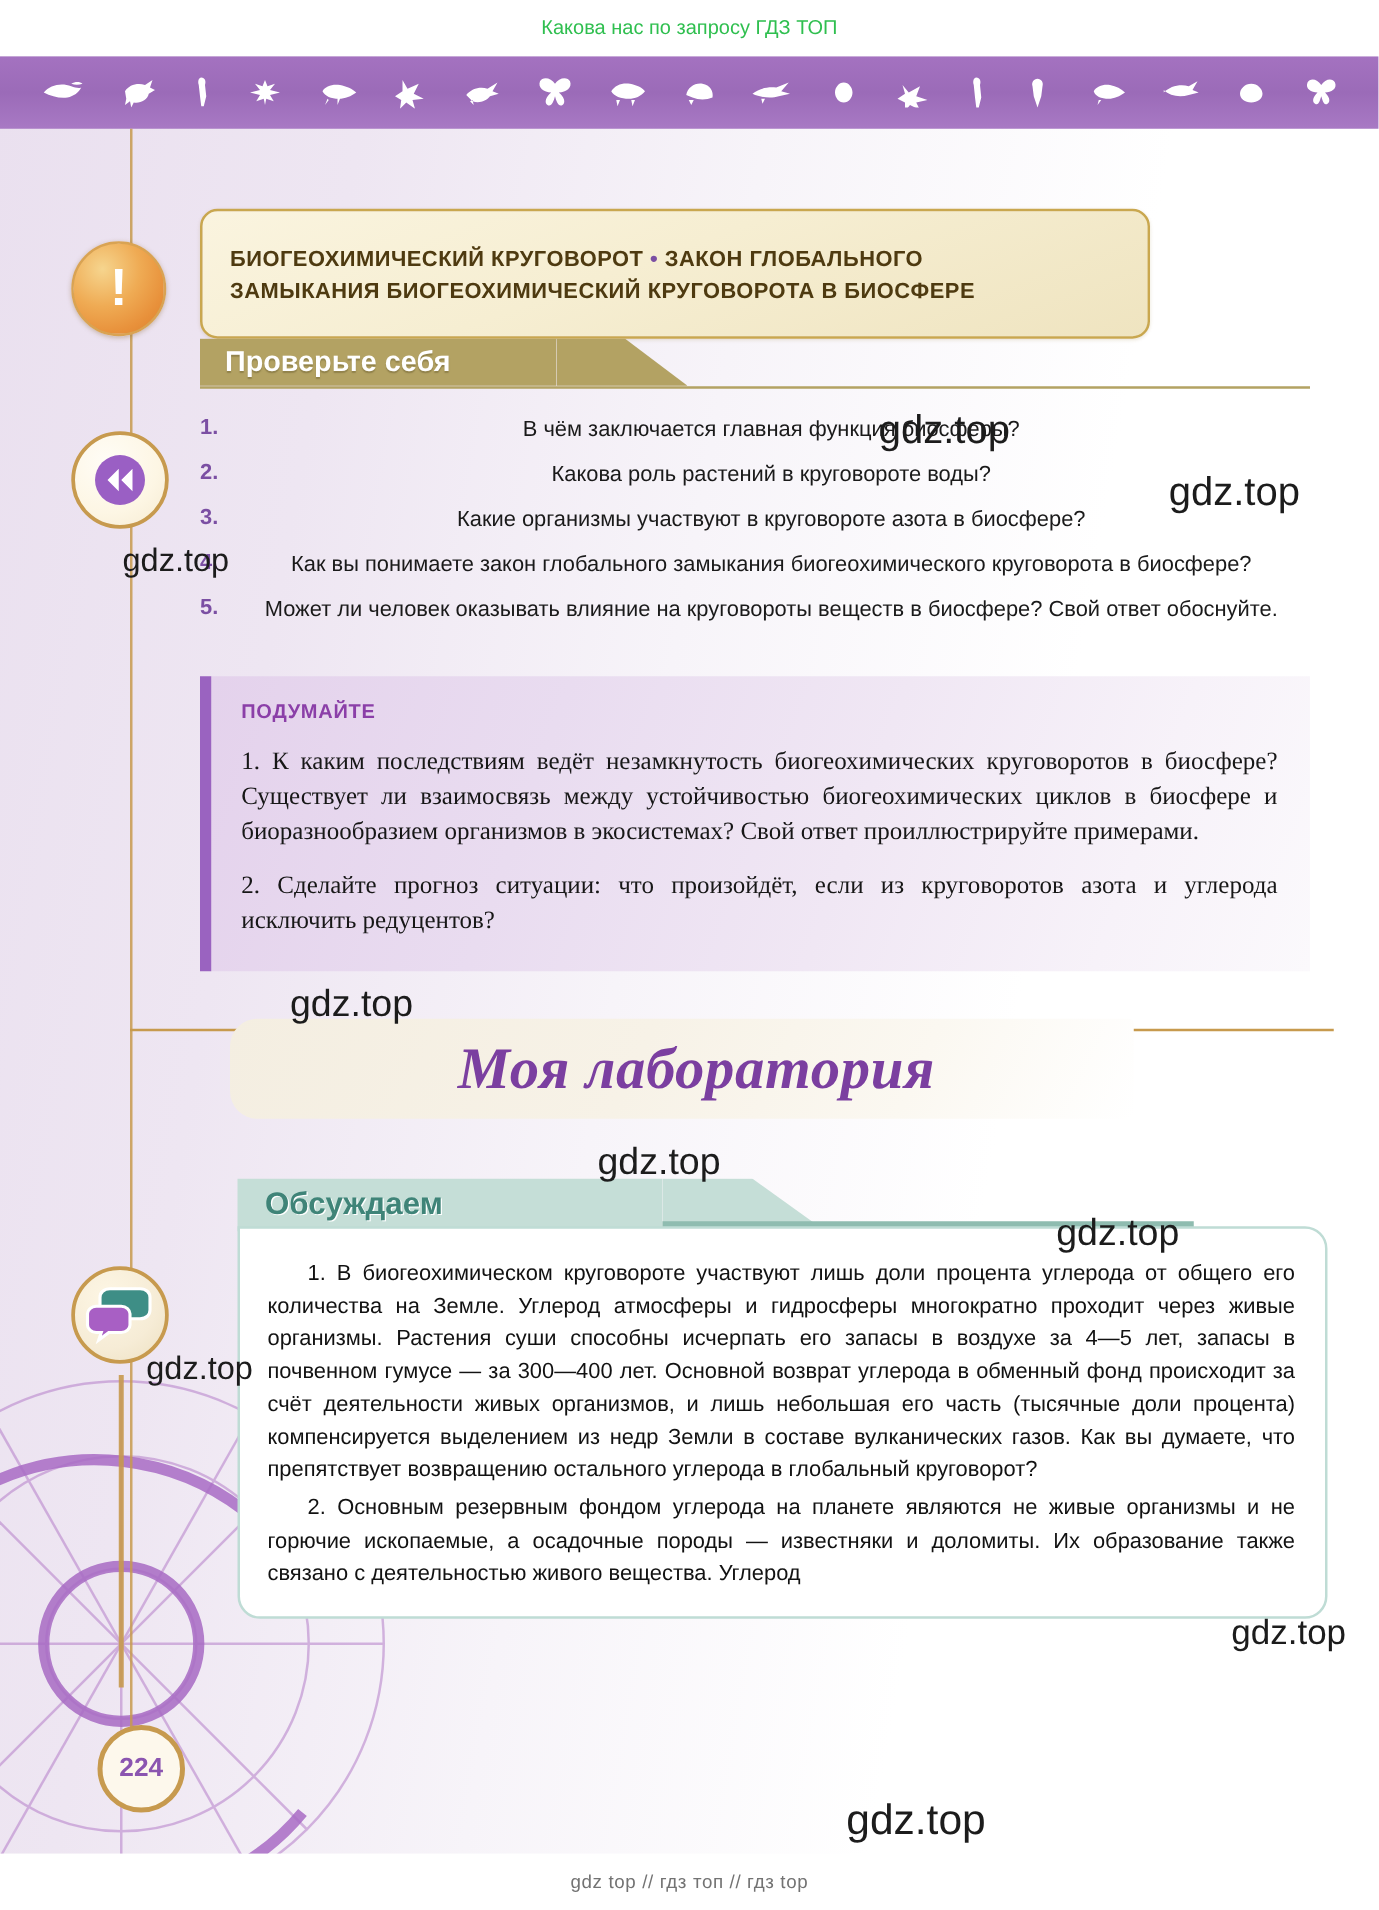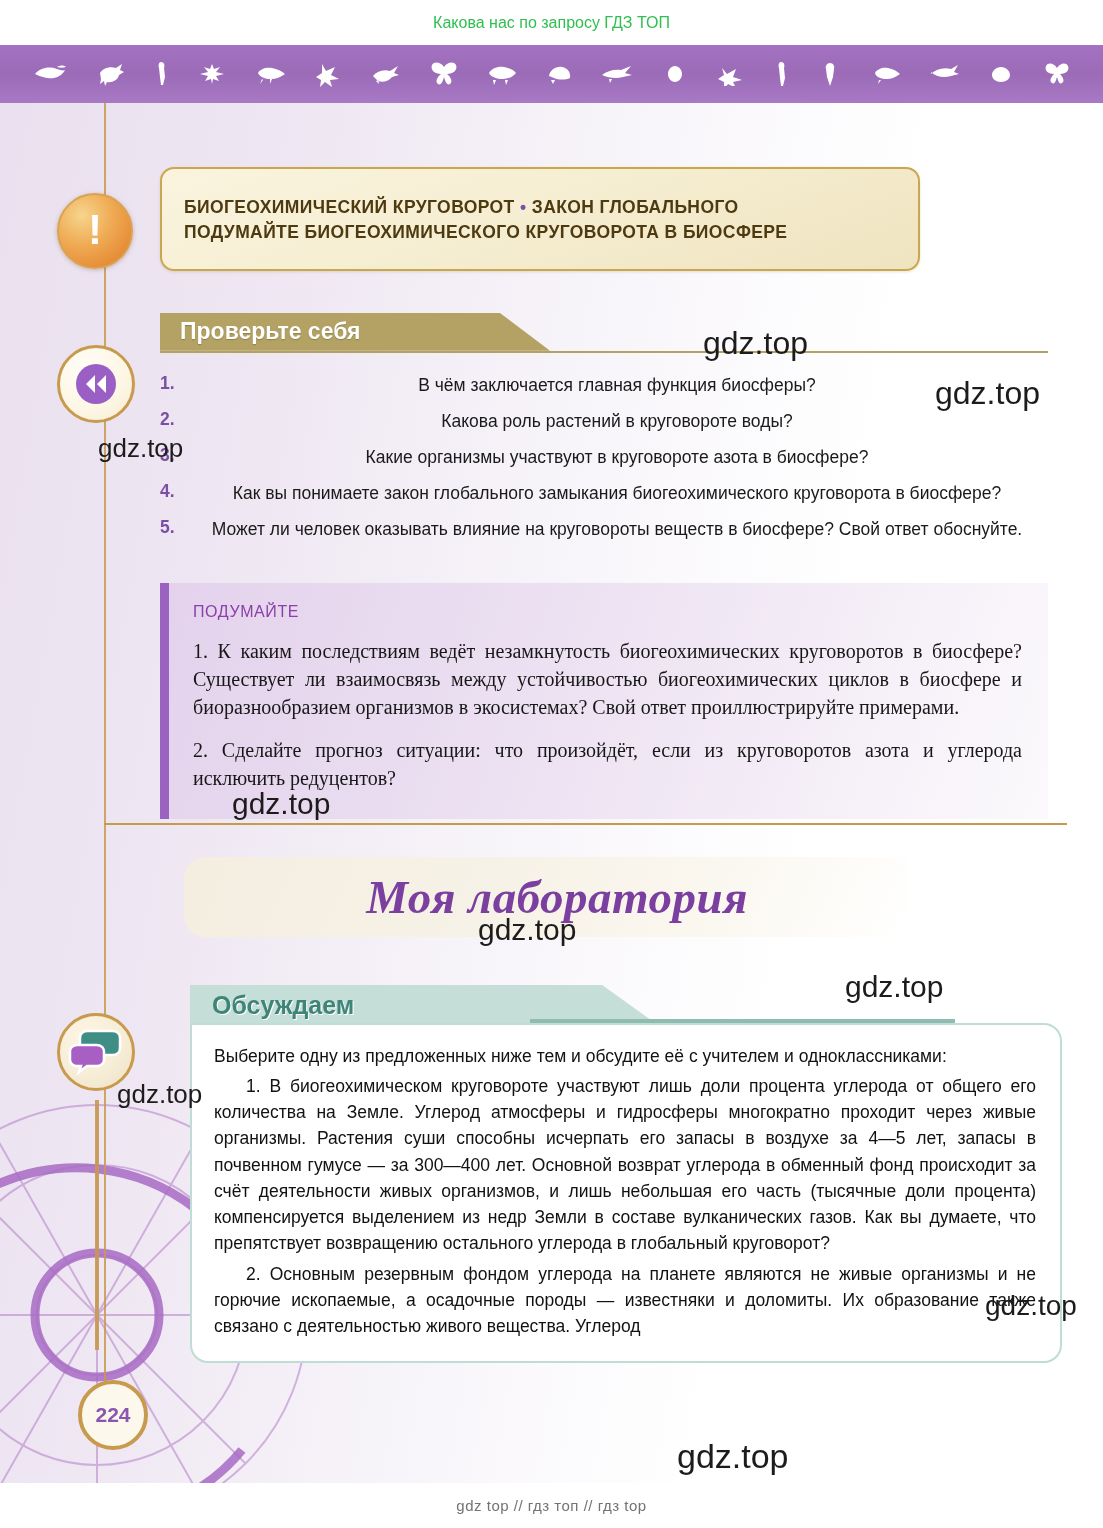--- a/index.html
+++ b/index.html
@@ -137,21 +137,20 @@
     font-weight: bold;
     letter-spacing: .4px;
     line-height: 1.42;
     font-family: "Liberation Sans", sans-serif;
   }
   .title-text .dot { color: #7b4fa3; }
 
   
   .banner-gold {
     position: relative;
-    margin-top: 42px;
     width: 285px; height: 38px;
     background: #b3a263;
     display: flex;
     align-items: center;
     padding-left: 20px;
     box-sizing: border-box;
     clip-path: polygon(0 0, 100% 0, 100% 100%, 0 100%);
   }
   .banner-gold-wrap { position: relative; width: 100%; }
   .banner-gold-tail {
@@ -204,21 +203,21 @@
     margin-top: 40px;
     width: 888px;
     box-sizing: border-box;
     background: linear-gradient(110deg, #e4d2ec 0%, #e9dcf0 30%, #f0e7f4 58%, #f7f2f9 82%, #fbf9fc 100%);
     border-left: 9px solid #9a63c0;
     padding: 20px 26px 26px 24px;
   }
   .think-title {
     color: #8b3fa8;
     font-size: 16px;
-    font-weight: normal;
+    font-weight: bold;
     letter-spacing: .6px;
     margin-bottom: 16px;
     font-family: "Liberation Sans", sans-serif;
   }
   .think-p {
     color: #171717;
     font-size: 20px;
     line-height: 1.42;
     text-align: justify;
     margin: 0 0 14px 0;
@@ -461,21 +460,21 @@
     </svg>
   </div>
 
   <div class="content">
 
     <div class="title-plate">
       <div class="title-text">
         <span>БИОГЕОХИМИЧЕСКИЙ КРУГОВОРОТ</span>
         <span class="dot">•</span>
         <span>ЗАКОН ГЛОБАЛЬНОГО</span><br>
-        <span>ПОДУМАЙТЕ БИОГЕОХИМИЧЕСКОГО КРУГОВОРОТА В БИОСФЕРЕ</span>
+        <span>ЗАМЫКАНИЯ БИОГЕОХИМИЧЕСКИЙ КРУГОВОРОТА В БИОСФЕРЕ</span>
       </div>
     </div>
 
     <div class="banner-gold-wrap">
       <div class="banner-gold">
         <span class="banner-gold-label">Проверьте себя</span>
       </div>
       <div class="banner-gold-tail"></div>
       <div class="banner-gold-rule"></div>
     </div>
@@ -515,21 +514,20 @@
 
     <div class="banner-teal-wrap">
       <div class="banner-teal">
         <span class="banner-teal-label">Обсуждаем</span>
       </div>
       <div class="banner-teal-tail"></div>
       <div class="banner-teal-rule"></div>
     </div>
 
     <div class="disc-card">
-      <p class="disc-p">Выберите одну из предложенных ниже тем и обсудите её с учителем и одноклассниками:</p>
       <p class="disc-p indent">1. В биогеохимическом круговороте участвуют лишь доли процента углерода от общего его количества на Земле. Углерод атмосферы и гидросферы многократно проходит через живые организмы. Растения суши способны исчерпать его запасы в воздухе за 4—5 лет, запасы в почвенном гумусе — за 300—400 лет. Основной возврат углерода в обменный фонд происходит за счёт деятельности живых организмов, и лишь небольшая его часть (тысячные доли процента) компенсируется выделением из недр Земли в составе вулканических газов. Как вы думаете, что препятствует возвращению остального углерода в глобальный круговорот?</p>
       <p class="disc-p indent">2. Основным резервным фондом углерода на планете являются не живые организмы и не горючие ископаемые, а осадочные породы — известняки и доломиты. Их образование также связано с деятельностью живого вещества. Углерод</p>
     </div>
 
   </div>
 
   <div class="page-num">
     <span>224</span>
   </div>
 

